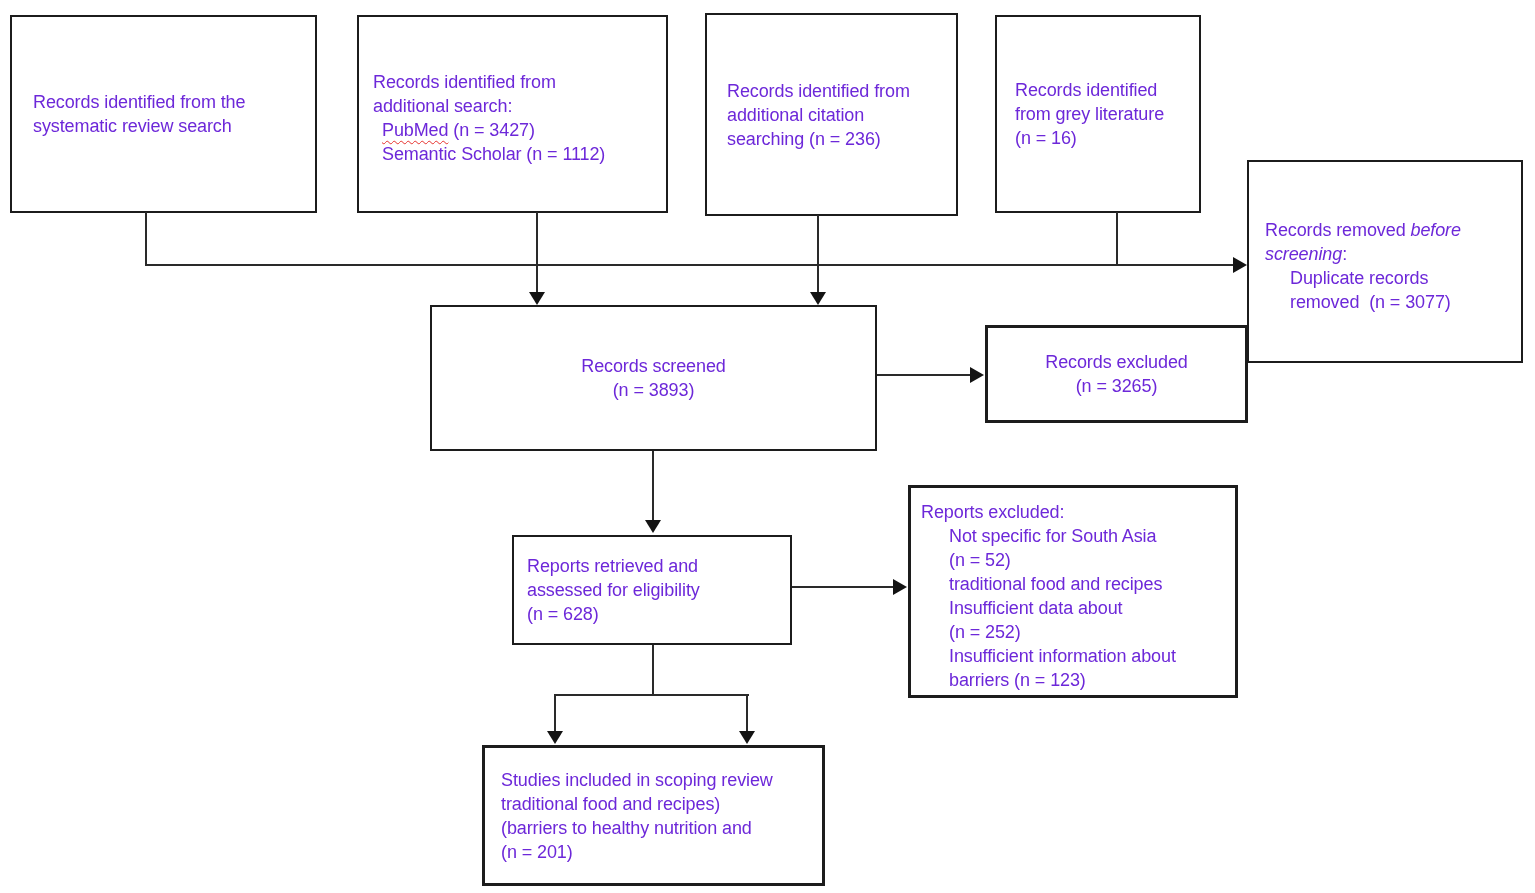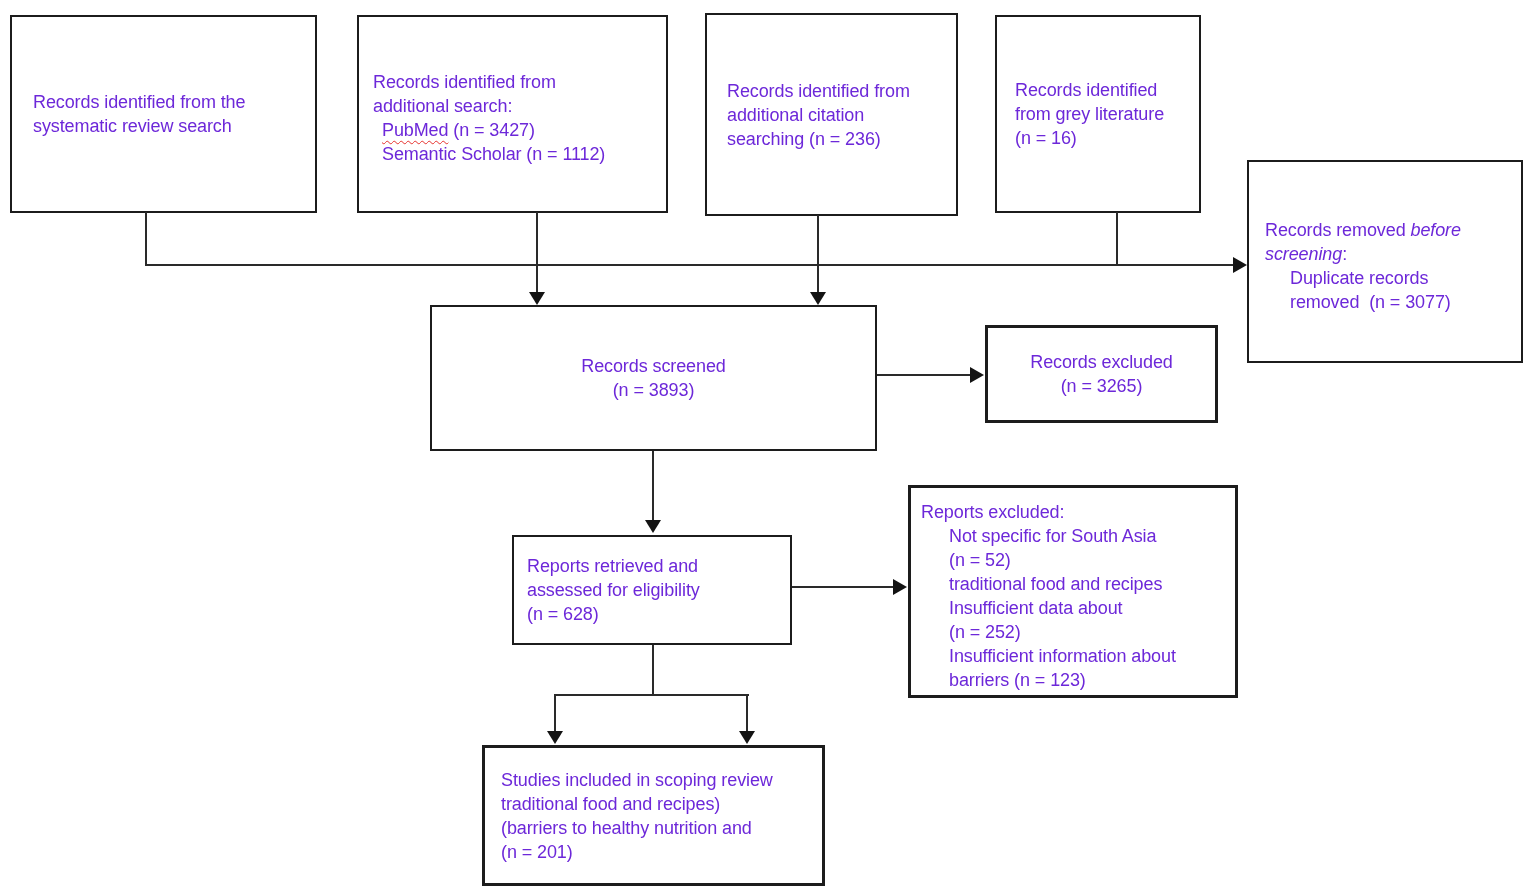--- a/index.html
+++ b/index.html
@@ -86,21 +86,21 @@
     <span class="ln"><em>screening</em><span>:</span></span>
     <span class="ln indent-md">Duplicate records</span>
     <span class="ln indent-md">removed  (n = 3077)</span>
   </div>
 
   <div class="box vcenter center" style="left:430px; top:305px; width:447px; height:146px;">
     <span class="ln">Records screened</span>
     <span class="ln">(n = 3893)</span>
   </div>
 
-  <div class="box vcenter center thick" style="left:985px; top:325px; width:233px; height:98px;">
+  <div class="box vcenter center thick" style="left:985px; top:325px; width:263px; height:98px;">
     <span class="ln">Records excluded</span>
     <span class="ln">(n = 3265)</span>
   </div>
 
   <div class="box vcenter" style="left:512px; top:535px; width:280px; height:110px; padding-left:13px; padding-right:4px;">
     <span class="ln">Reports retrieved and</span>
     <span class="ln">assessed for eligibility</span>
     <span class="ln">(n = 628)</span>
   </div>
 

